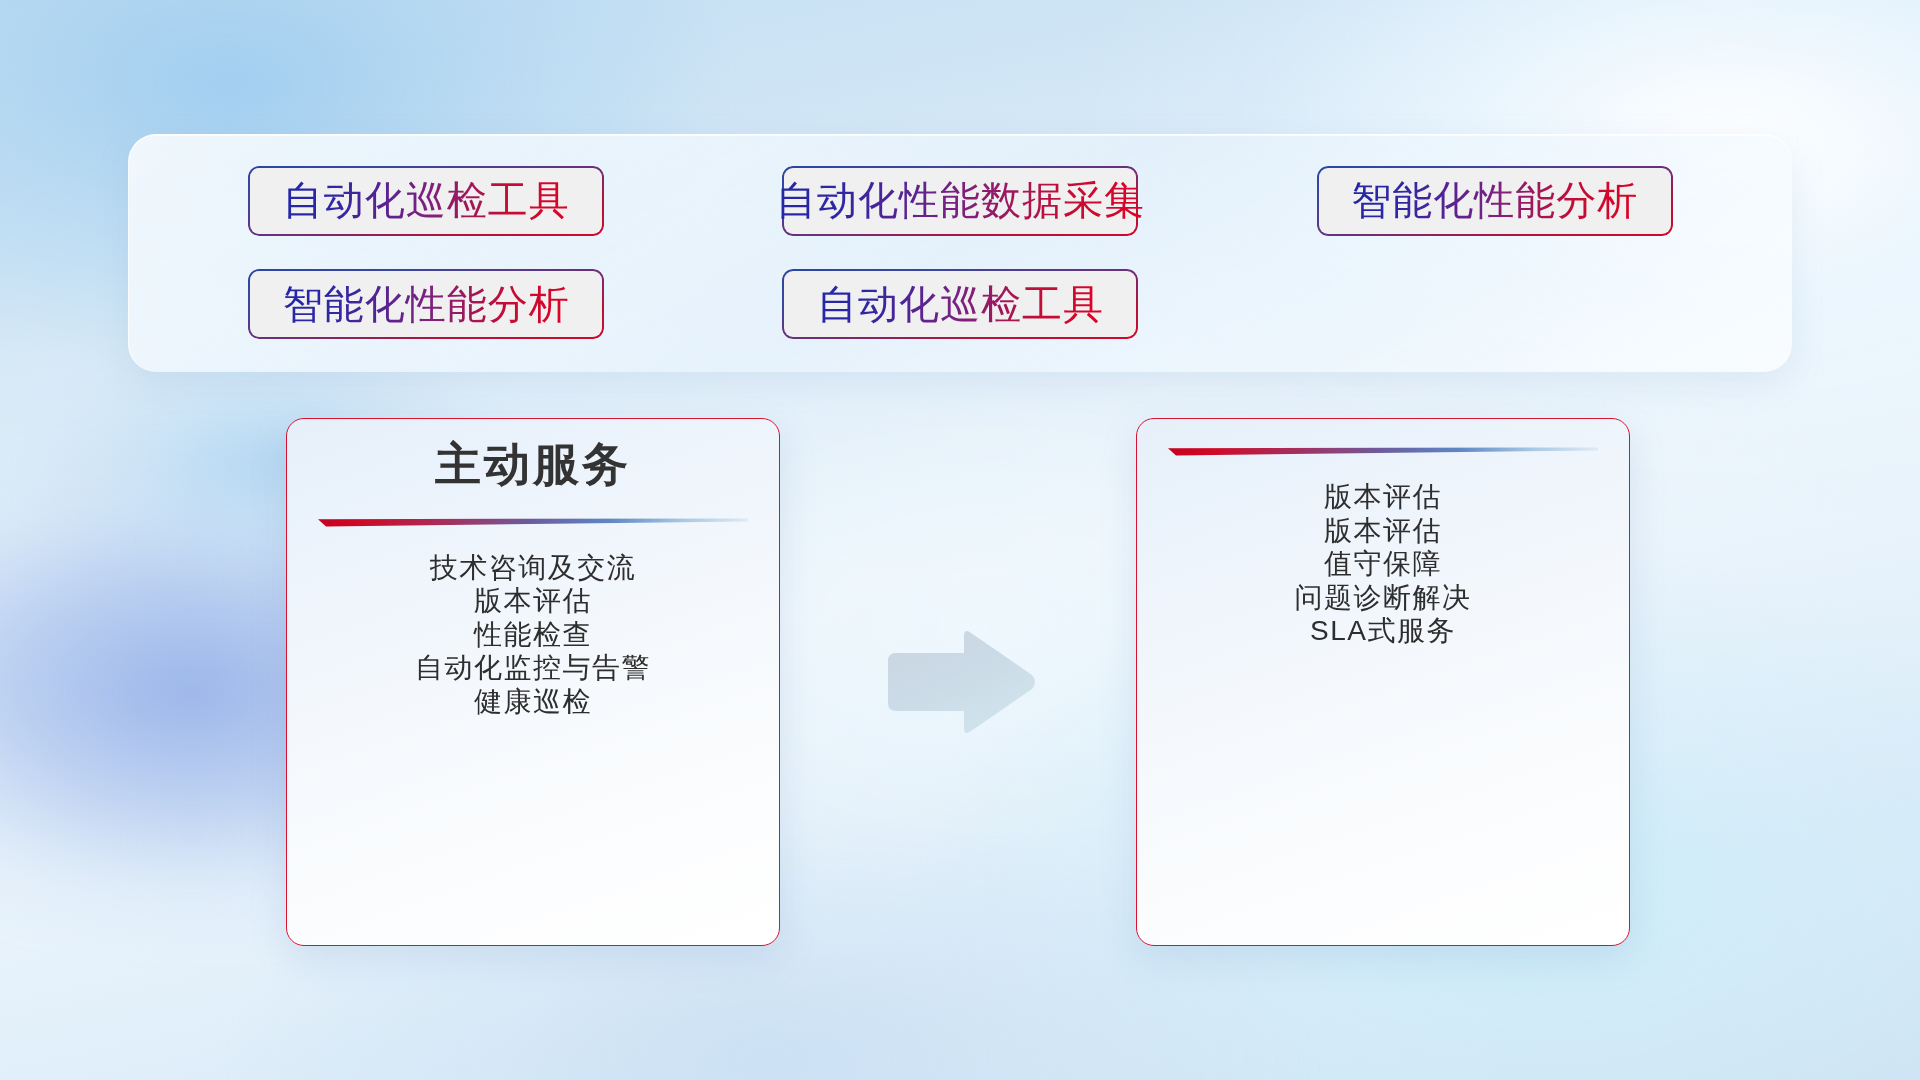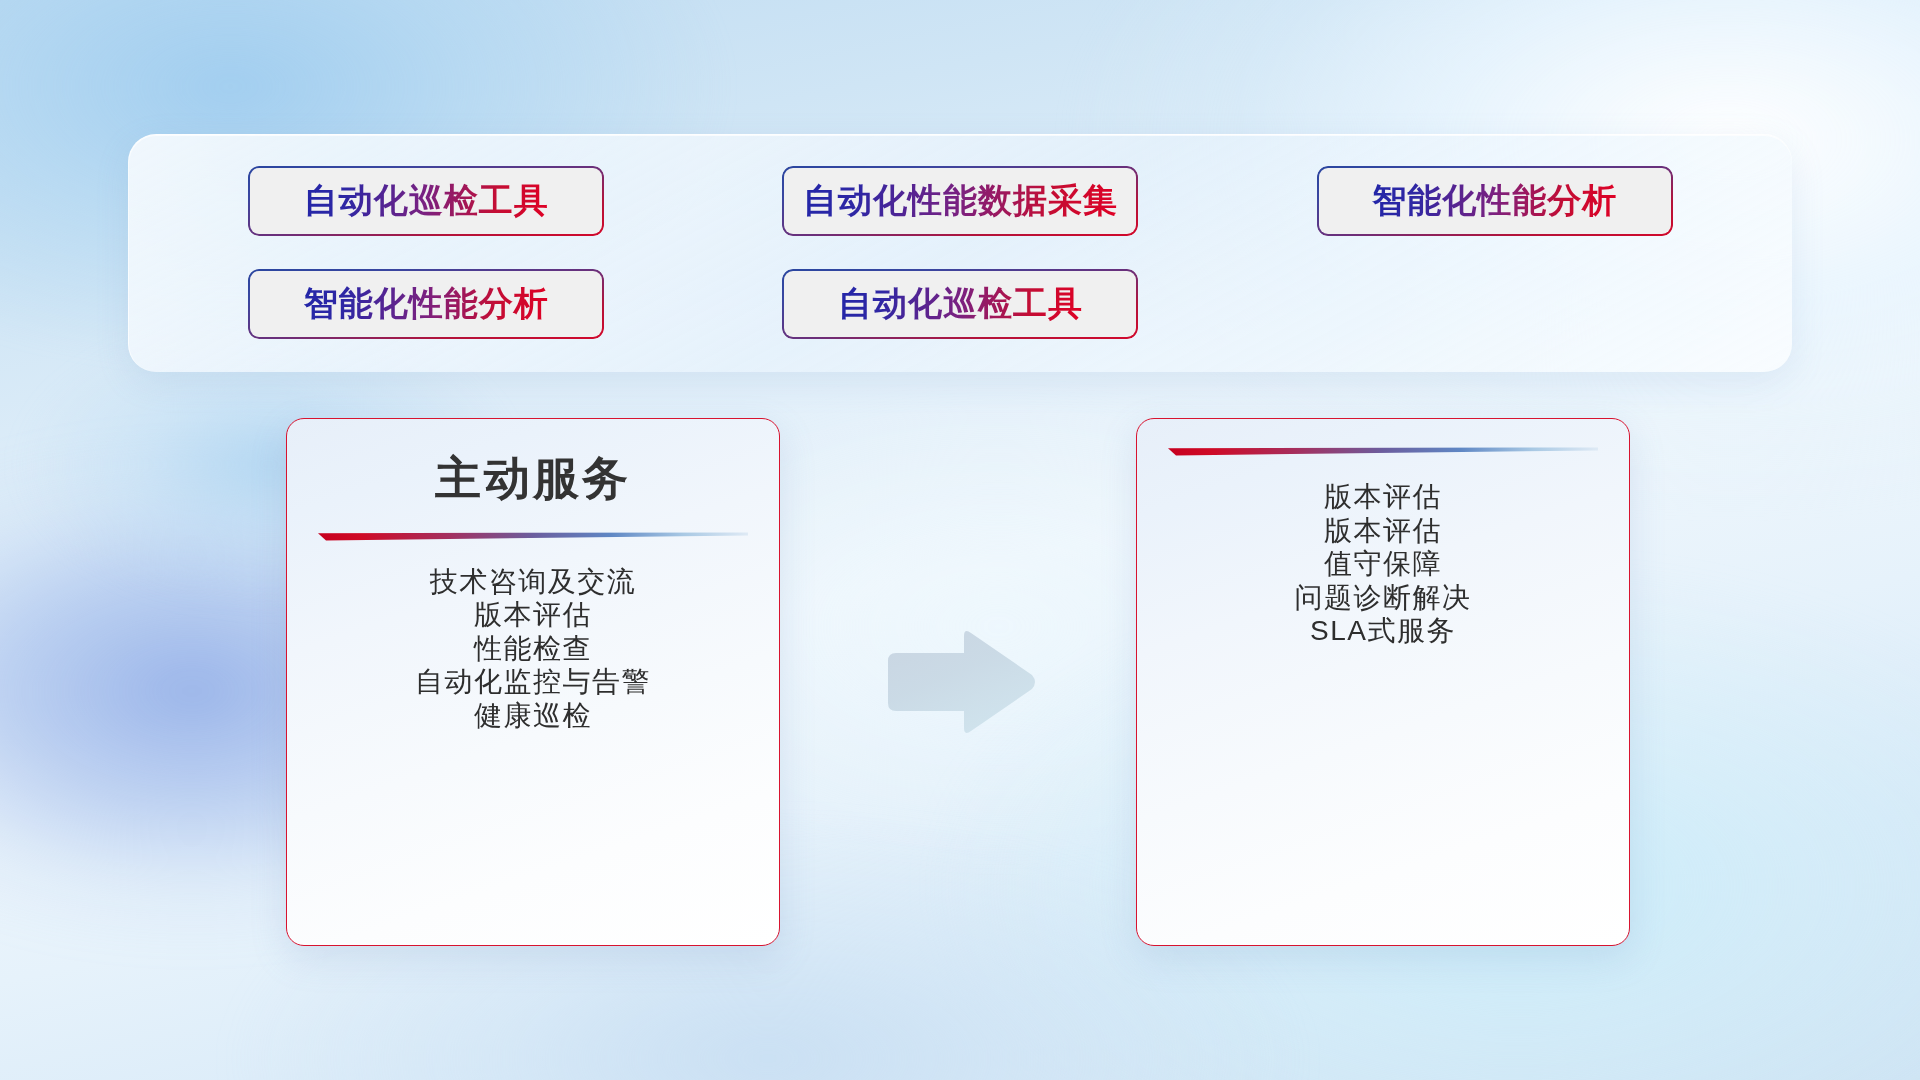--- a/index.html
+++ b/index.html
@@ -157,23 +157,23 @@
       linear-gradient(#000 0 0);
     -webkit-mask-composite: xor;
     mask:
       linear-gradient(#000 0 0) content-box,
       linear-gradient(#000 0 0);
     mask-composite: exclude;
     pointer-events: none;
   }
   .pill-label {
     position: relative;
-    font-size: 34px;
+    font-size: 40px;
     letter-spacing: 1px;
-    font-weight: 700;
+    font-weight: 400;
     background: linear-gradient(96deg,
       #2326a8 0%,
       #2f27a4 18%,
       #7b2180 50%,
       #c40d34 78%,
       #e00024 100%);
     -webkit-background-clip: text;
     background-clip: text;
     color: transparent;
     white-space: nowrap;
@@ -197,21 +197,21 @@
     box-shadow: 0 12px 36px rgba(110,145,195,0.18);
     display: flex;
     flex-direction: column;
     align-items: center;
     overflow: hidden;
   }
   #card-proactive { left: 286px; }
   #card-reactive  { left: 1136px; }
 
   .card-title {
-    margin-top: 34px;
+    margin-top: 20px;
     font-size: 46px;
     font-weight: 700;
     color: #333333;
     letter-spacing: 3px;
     line-height: 1.1;
   }
 
   .card-divider {
     margin-top: 28px;
     width: 430px;

